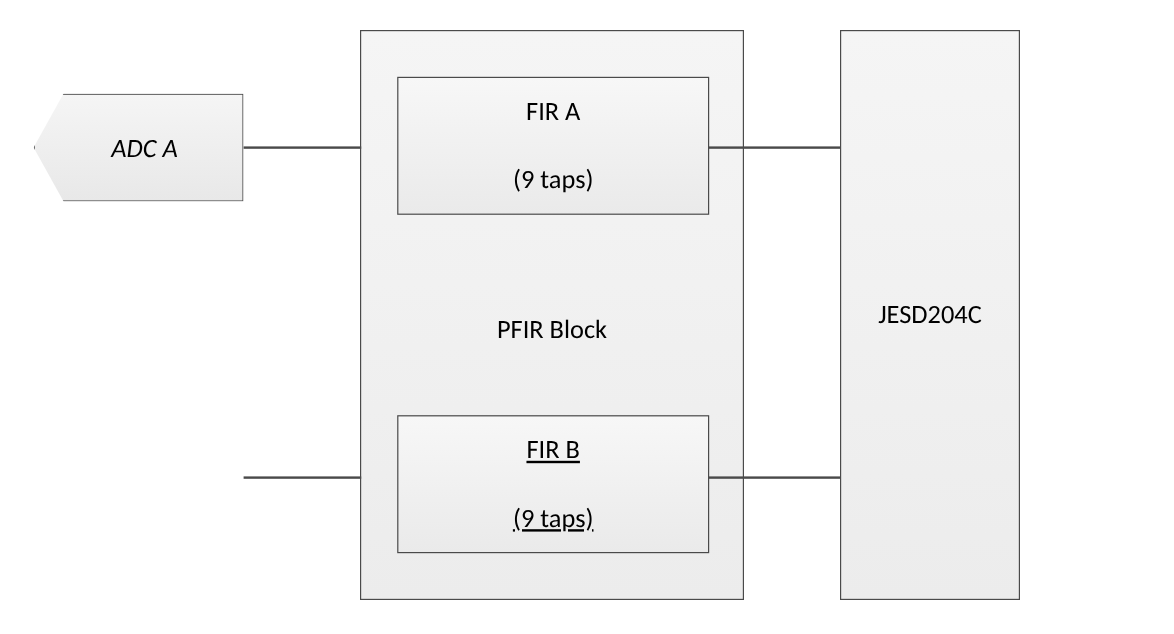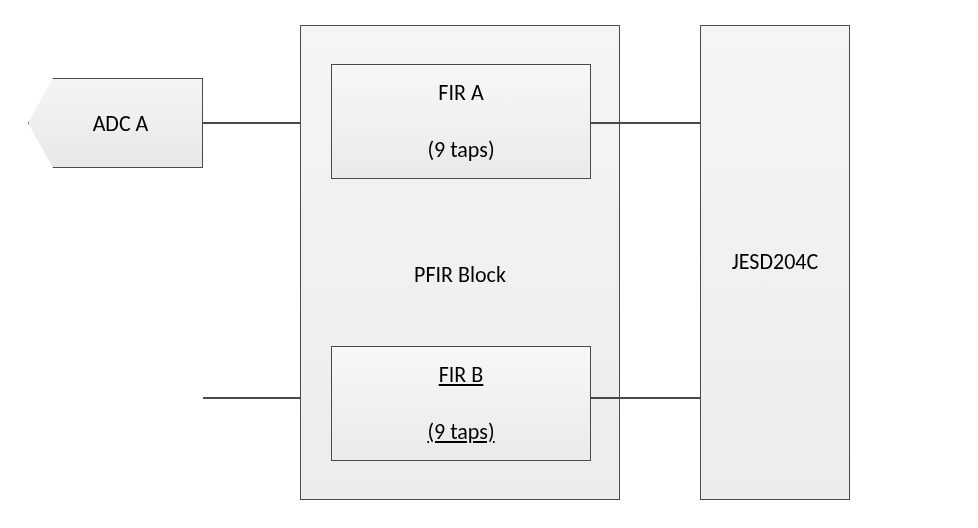--- a/index.html
+++ b/index.html
@@ -35,20 +35,21 @@
     .adc-a {
       top: 78px;
       left: 28px;
     }
     .adc-b {
       top: 352px;
       left: 28px;
     }
     .adc-label {
       margin-left: 10px;
+      font-style: italic;
     }
     .pfir-block {
       position: absolute;
       top: 25px;
       left: 300px;
       width: 320px;
       height: 475px;
       background: linear-gradient(to bottom, #f5f5f5, #ececec);
       border: 1.5px solid #4a4a4a;
     }

